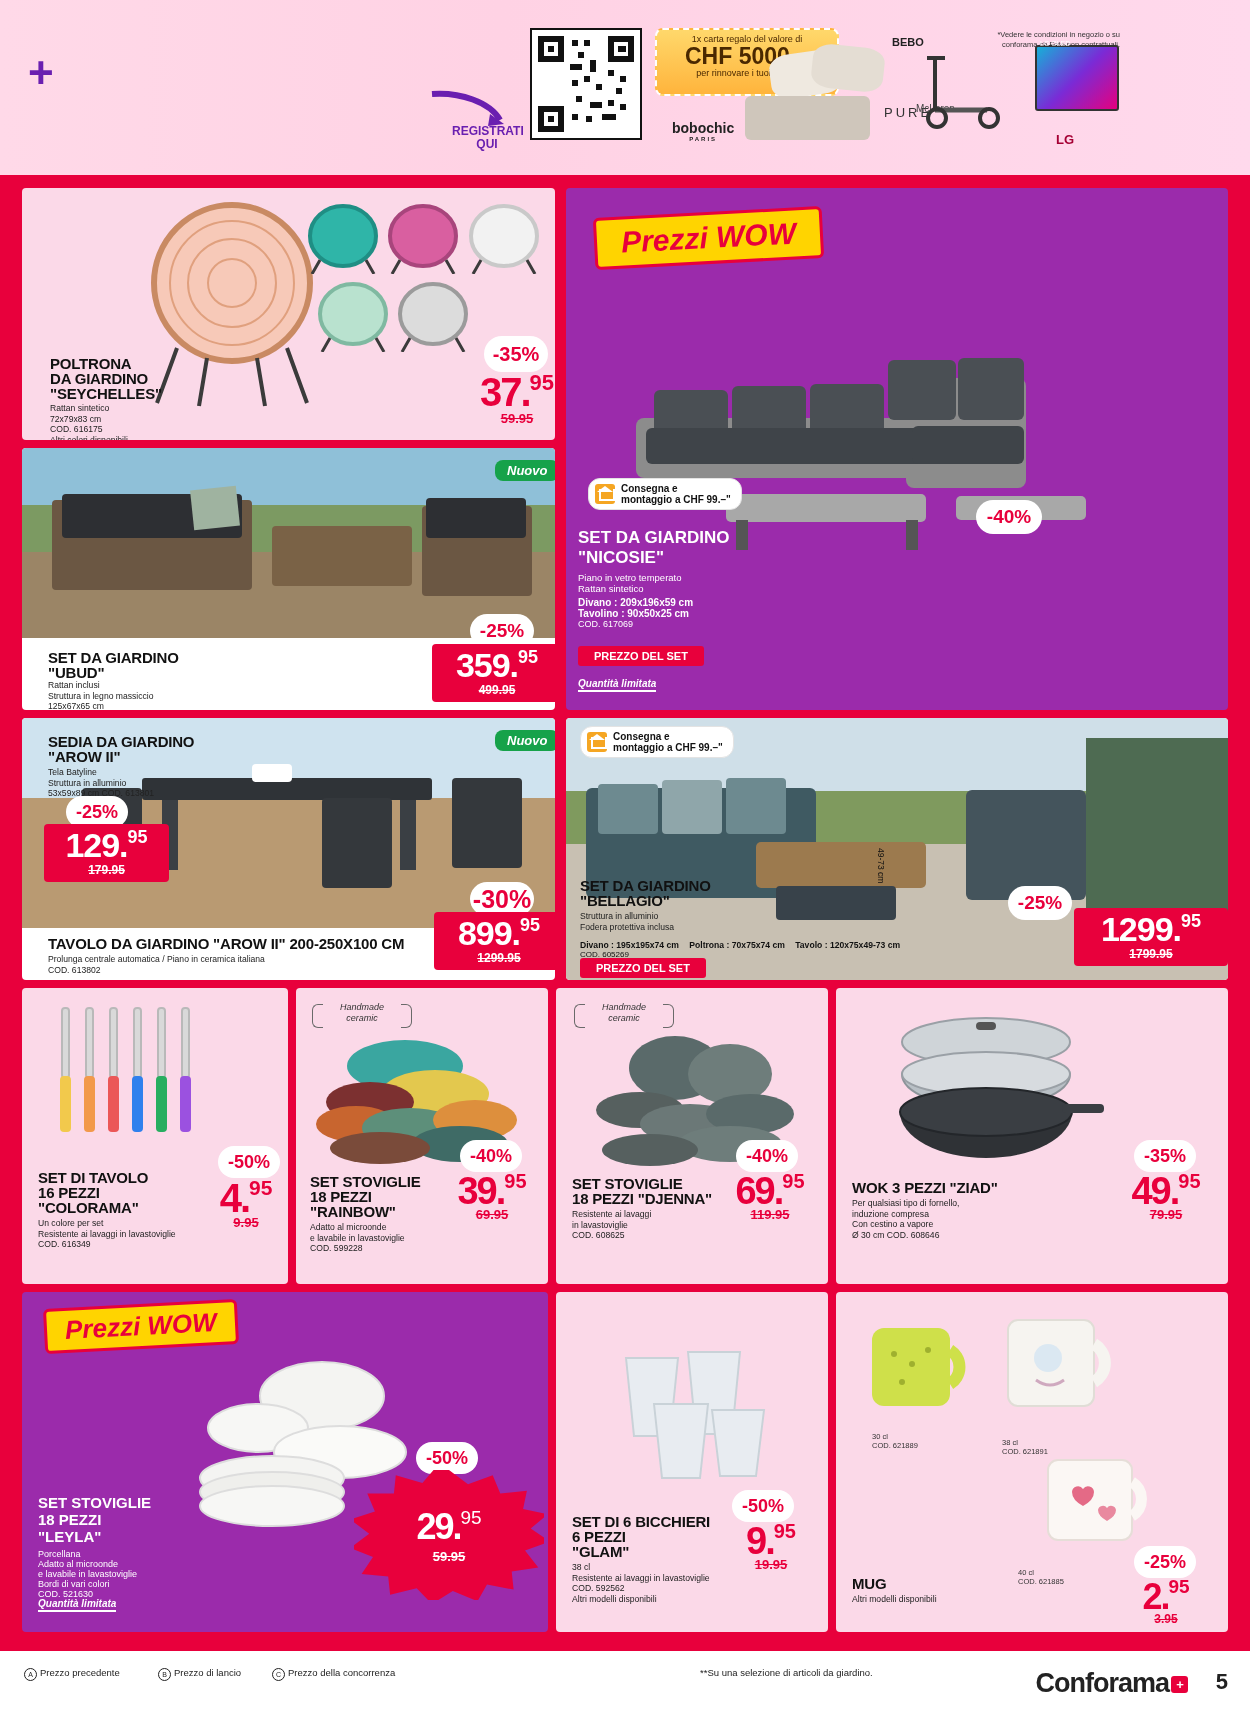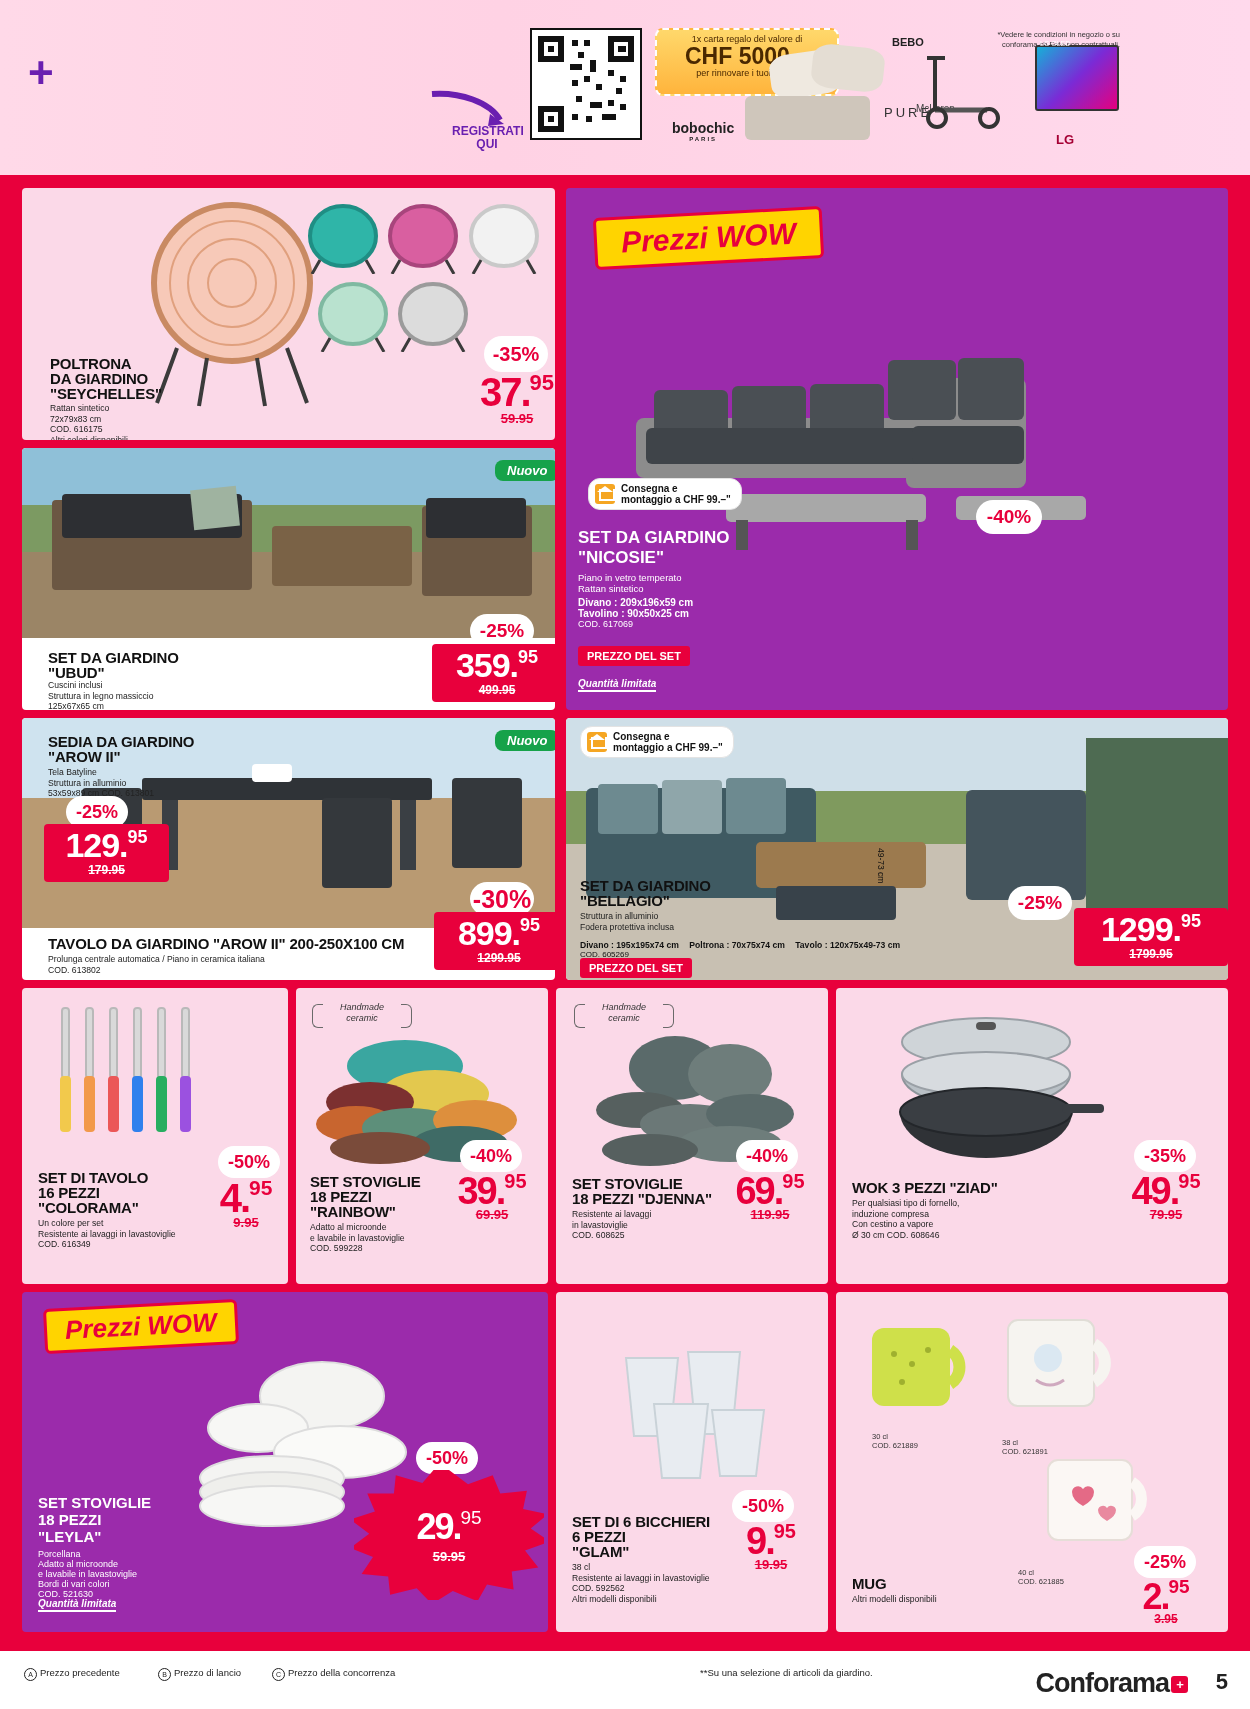--- a/index.html
+++ b/index.html
@@ -87,21 +87,21 @@
   }
 
   .ttl{font-weight:bold;color:#111;font-size:15px;line-height:15px;letter-spacing:-0.2px;}
   .sub{font-size:8.6px;color:#222;line-height:10.5px;}
   .newbadge{
     position:absolute;background:#16a24a;color:#fff;font-size:13px;font-style:italic;
     font-weight:bold;border-radius:8px;padding:3px 12px;
   }
   .setprice{
     position:absolute;background:#e8003c;color:#fff;font-size:11px;font-weight:bold;
-    padding:4px 9px;border-radius:3px;
+    padding:4px 16px;border-radius:3px;
   }
   .qty{
     position:absolute;color:#fff;font-size:10px;font-weight:bold;font-style:italic;
     border-bottom:2px solid #fff;padding-bottom:1px;
   }
   .deliv{
     position:absolute;background:#fff;border-radius:12px;padding:4px 10px 4px 6px;
     display:flex;align-items:center;gap:6px;font-size:10px;font-weight:bold;color:#111;
     line-height:11px;border:1px solid #e3e3e3;
   }
@@ -295,21 +295,21 @@
       <div style="position:absolute;left:400px;top:58px;width:110px;height:90px;background:#6b5743;border-radius:4px;"></div>
       <div style="position:absolute;left:404px;top:50px;width:100px;height:40px;background:#2d2f33;border-radius:4px;"></div>
       <div style="position:absolute;left:170px;top:40px;width:46px;height:40px;background:#9fb3a0;transform:rotate(-6deg);"></div>
     </div>
     <div class="newbadge" style="left:473px;top:12px;">Nuovo</div>
     <div style="position:absolute;left:26px;top:202px;">
       <div class="ttl">SET DA GIARDINO</div>
       <div class="ttl">"UBUD"</div>
     </div>
     <div style="position:absolute;left:26px;top:232px;">
-      <div class="sub">Cuscini inclusi</div>
+      <div class="sub">Rattan inclusi</div>
       <div class="sub">Struttura in legno massiccio</div>
       <div class="sub">125x67x65 cm</div>
 
     </div>
     <div class="disc" style="left:448px;top:166px;width:64px;height:34px;border-radius:17px;font-size:19px;background:#fff;">-25%</div>
     <div class="pricebox" style="left:410px;top:196px;width:110px;">
       <span class="main">359.</span><span class="cents">95</span>
       <span class="old">499.95</span>
     </div>
   </div>

